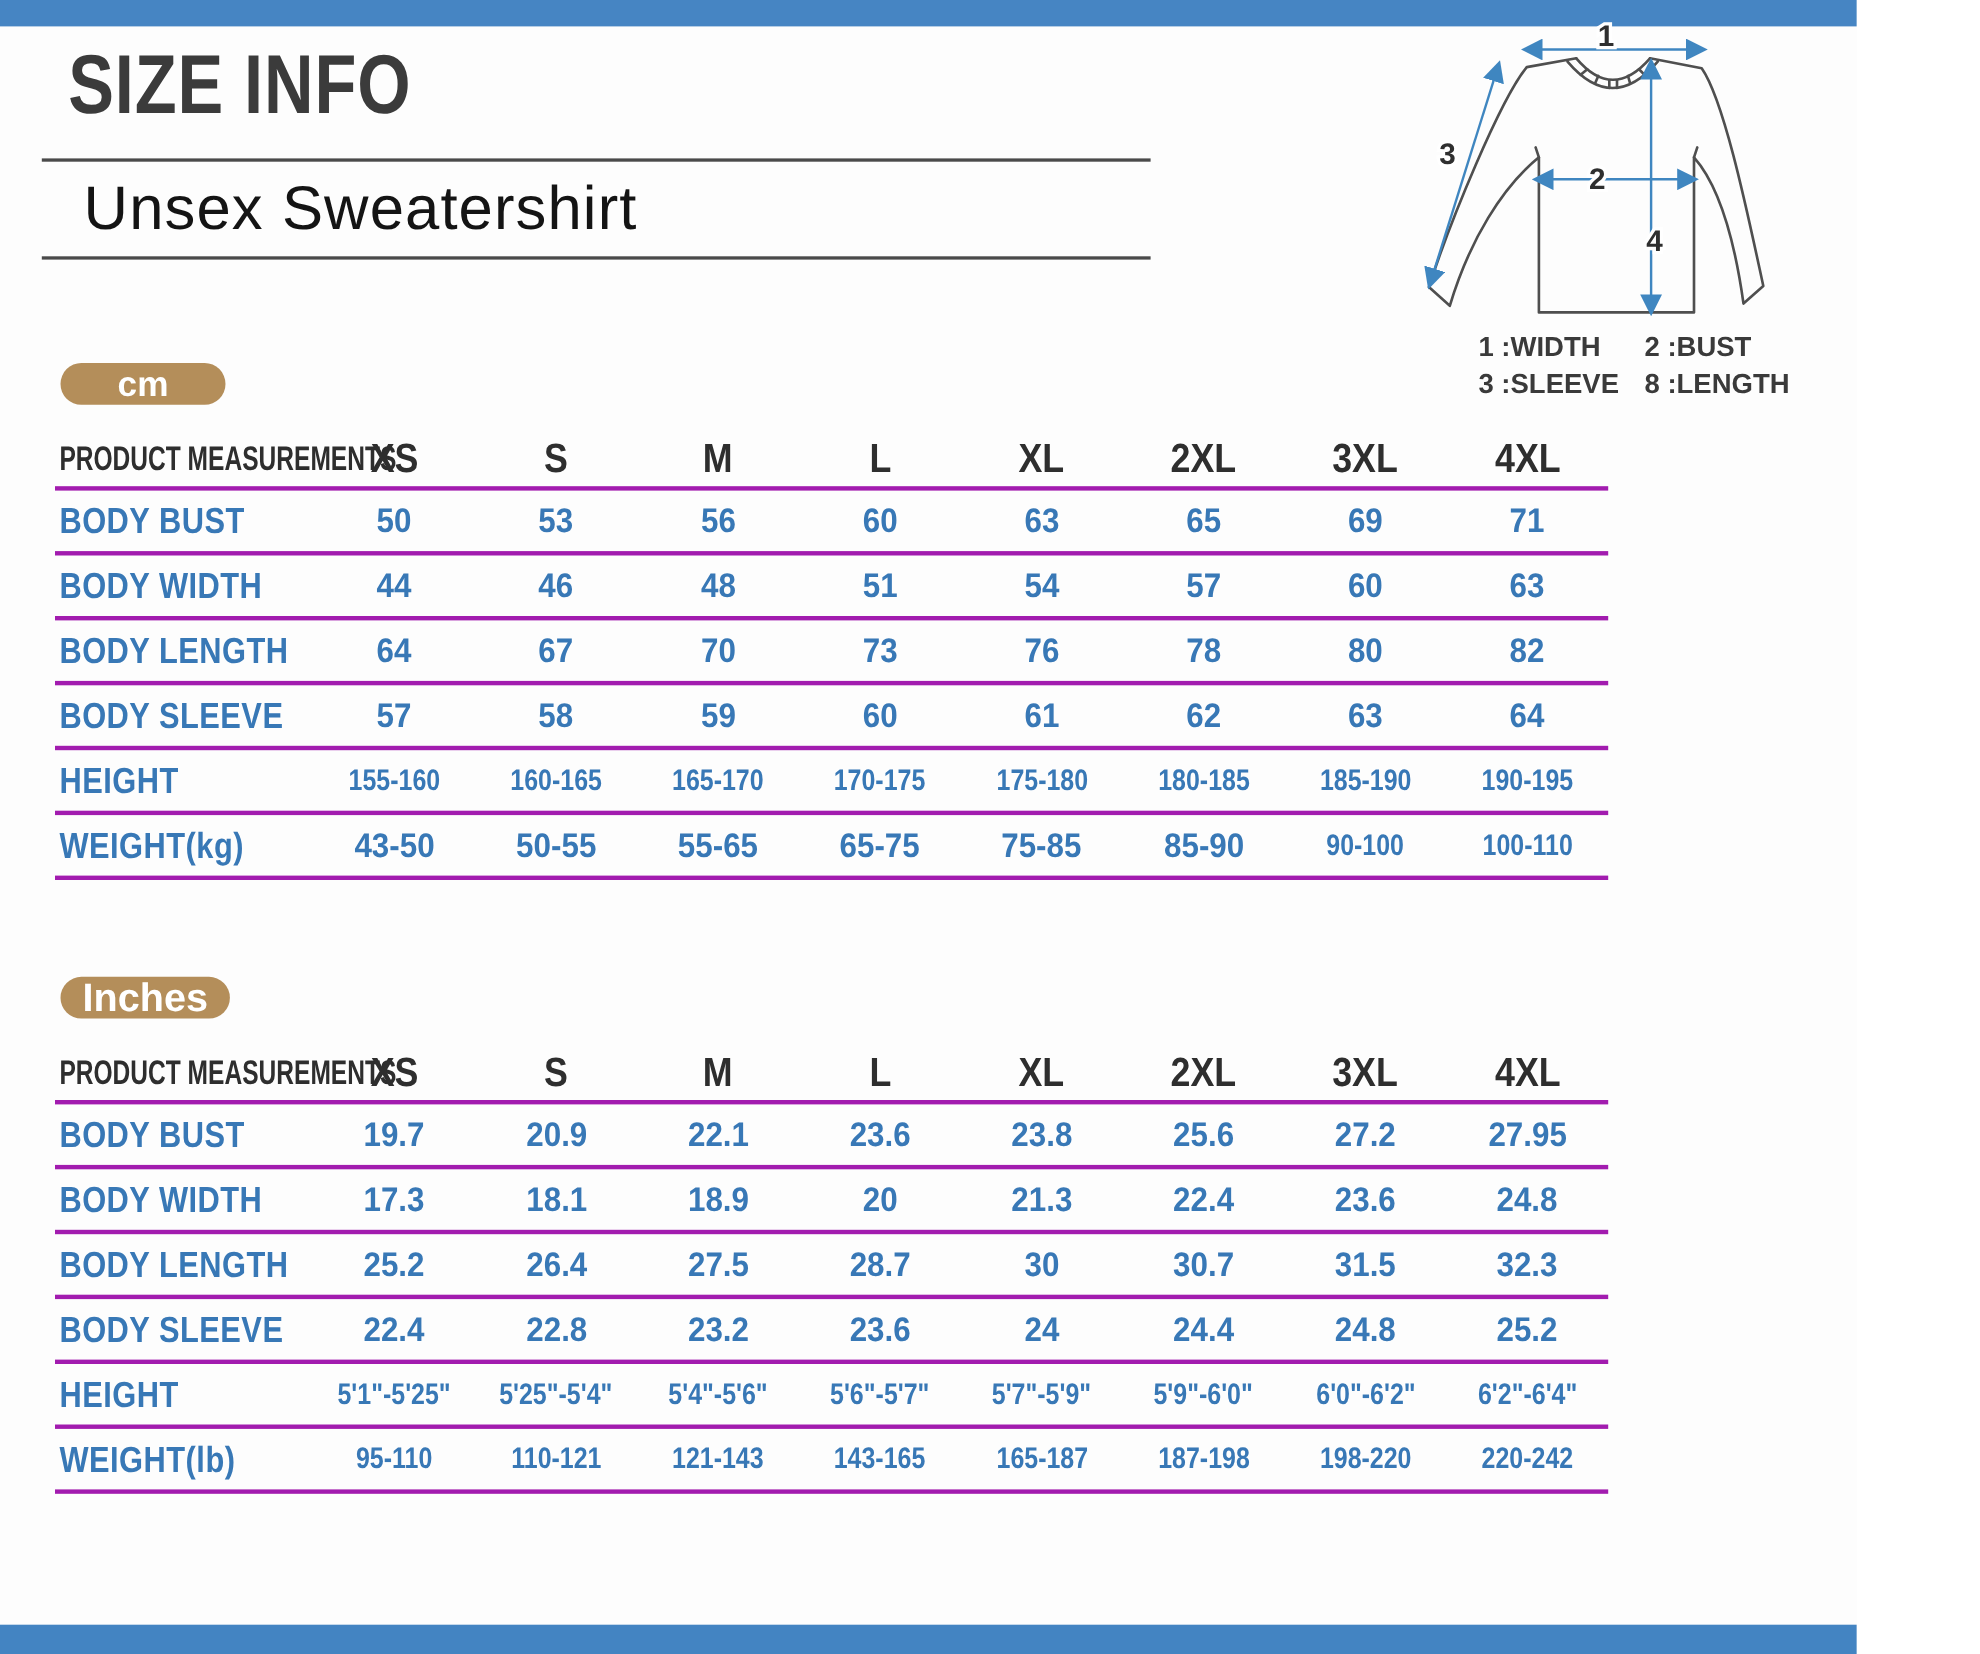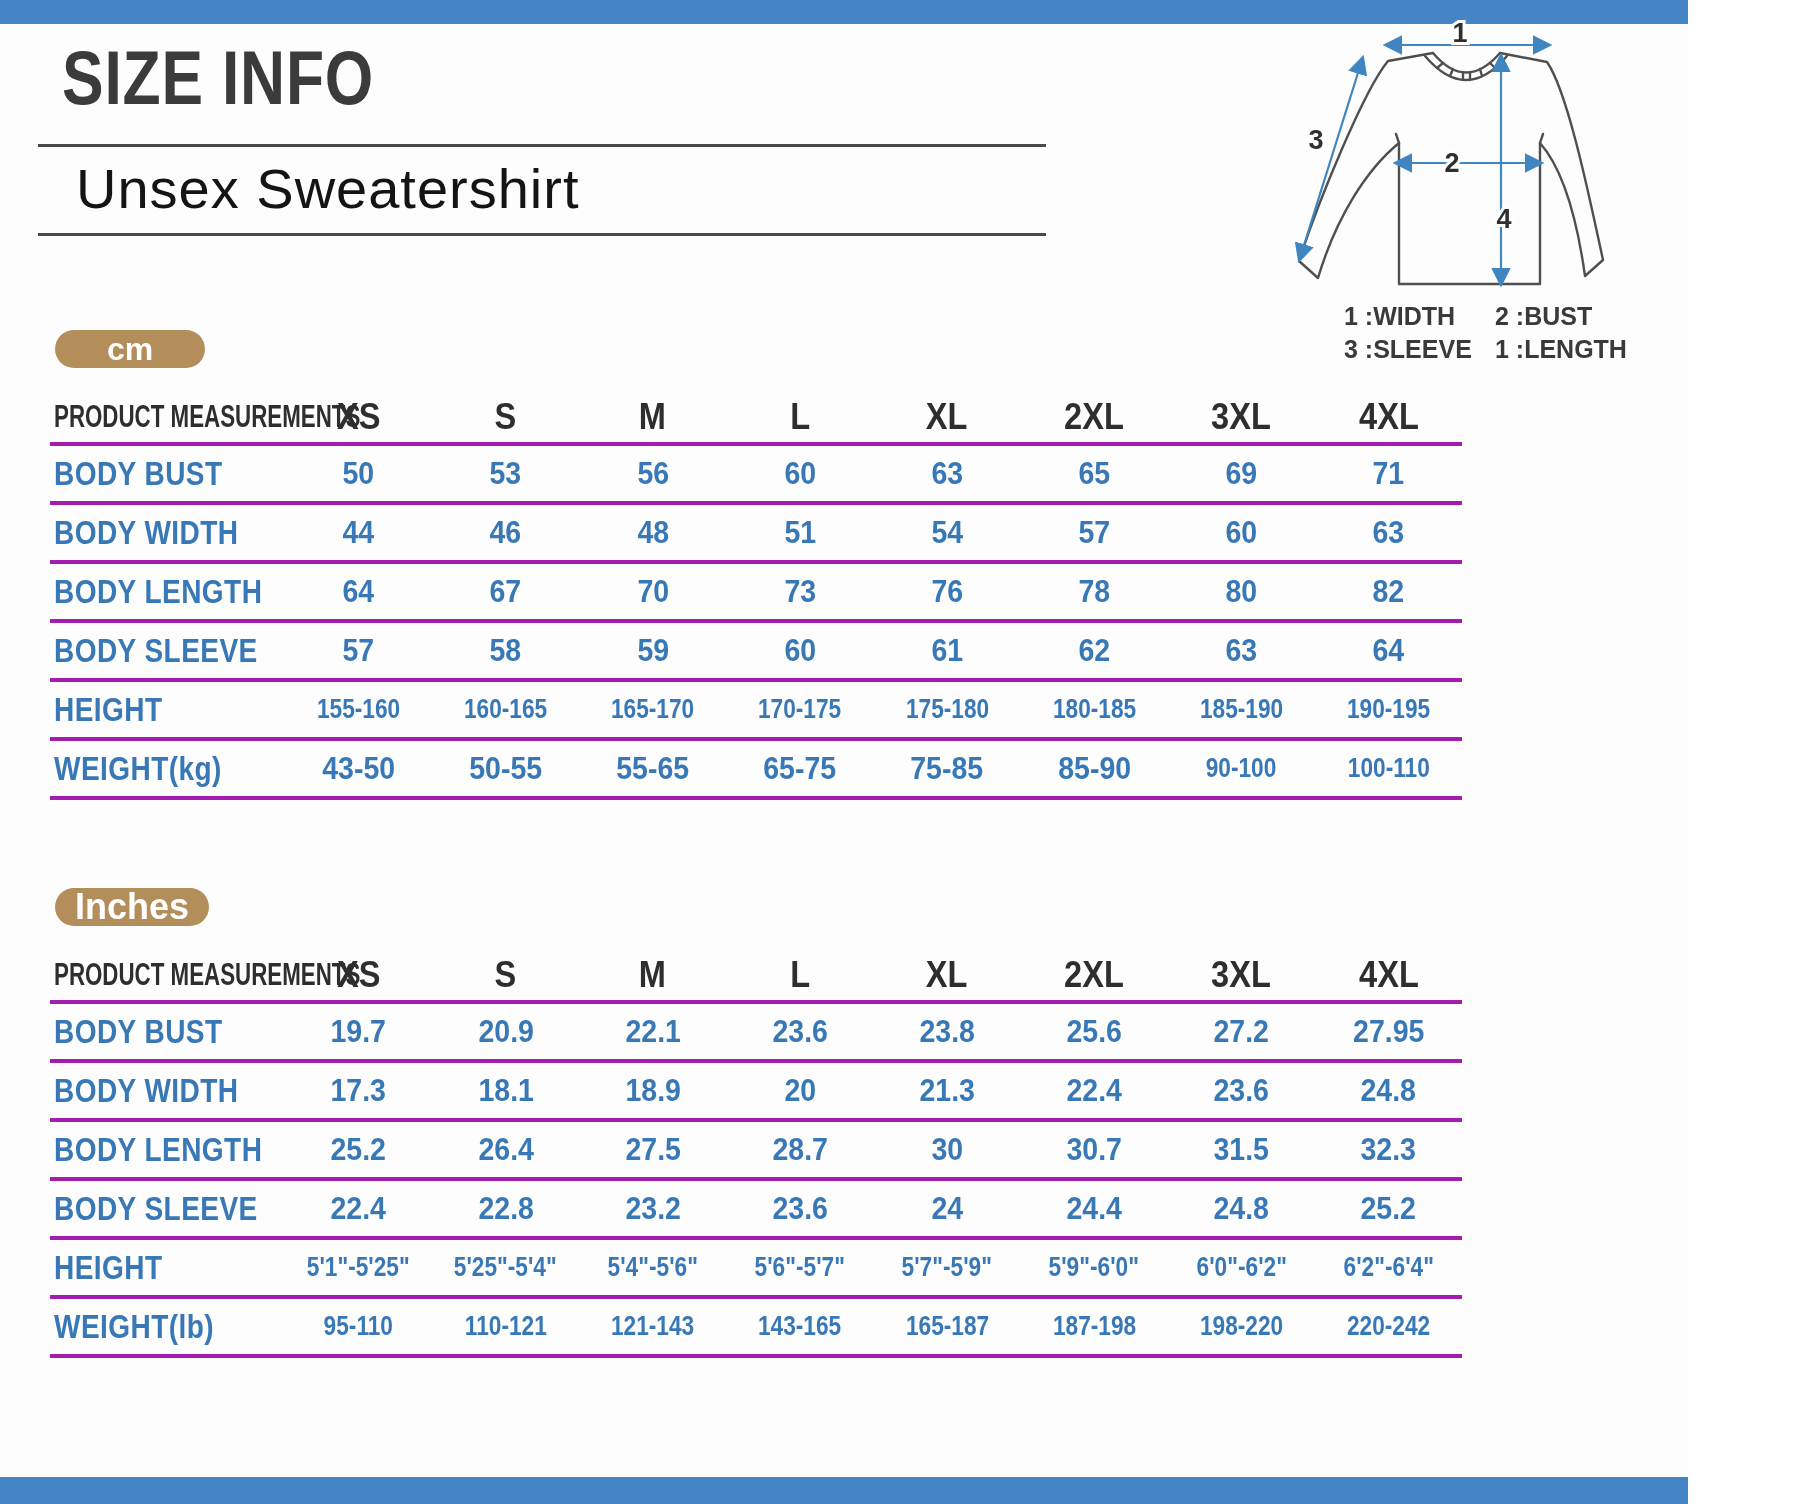--- a/index.html
+++ b/index.html
@@ -88,21 +88,21 @@
     </g>
   </svg>
 
   <div class="legend">
     <div>
       <span class="li">1 :WIDTH</span>
       <span class="li">2 :BUST</span>
     </div>
     <div>
       <span class="li">3 :SLEEVE</span>
-      <span class="li">1 :LENGTH</span>
+      <span class="li">8 :LENGTH</span>
     </div>
   </div>
 
   <div class="badge" id="badge-cm">cm</div>
   <div class="size-table" id="table-cm">
       <div class="trow thead">
         <div class="tcell label-cell"><span class="hdr-meas">PRODUCT MEASUREMENTS</span></div>
         <div class="tcell"><span class="hdr-size">XS</span></div>
         <div class="tcell"><span class="hdr-size">S</span></div>
         <div class="tcell"><span class="hdr-size">M</span></div>

